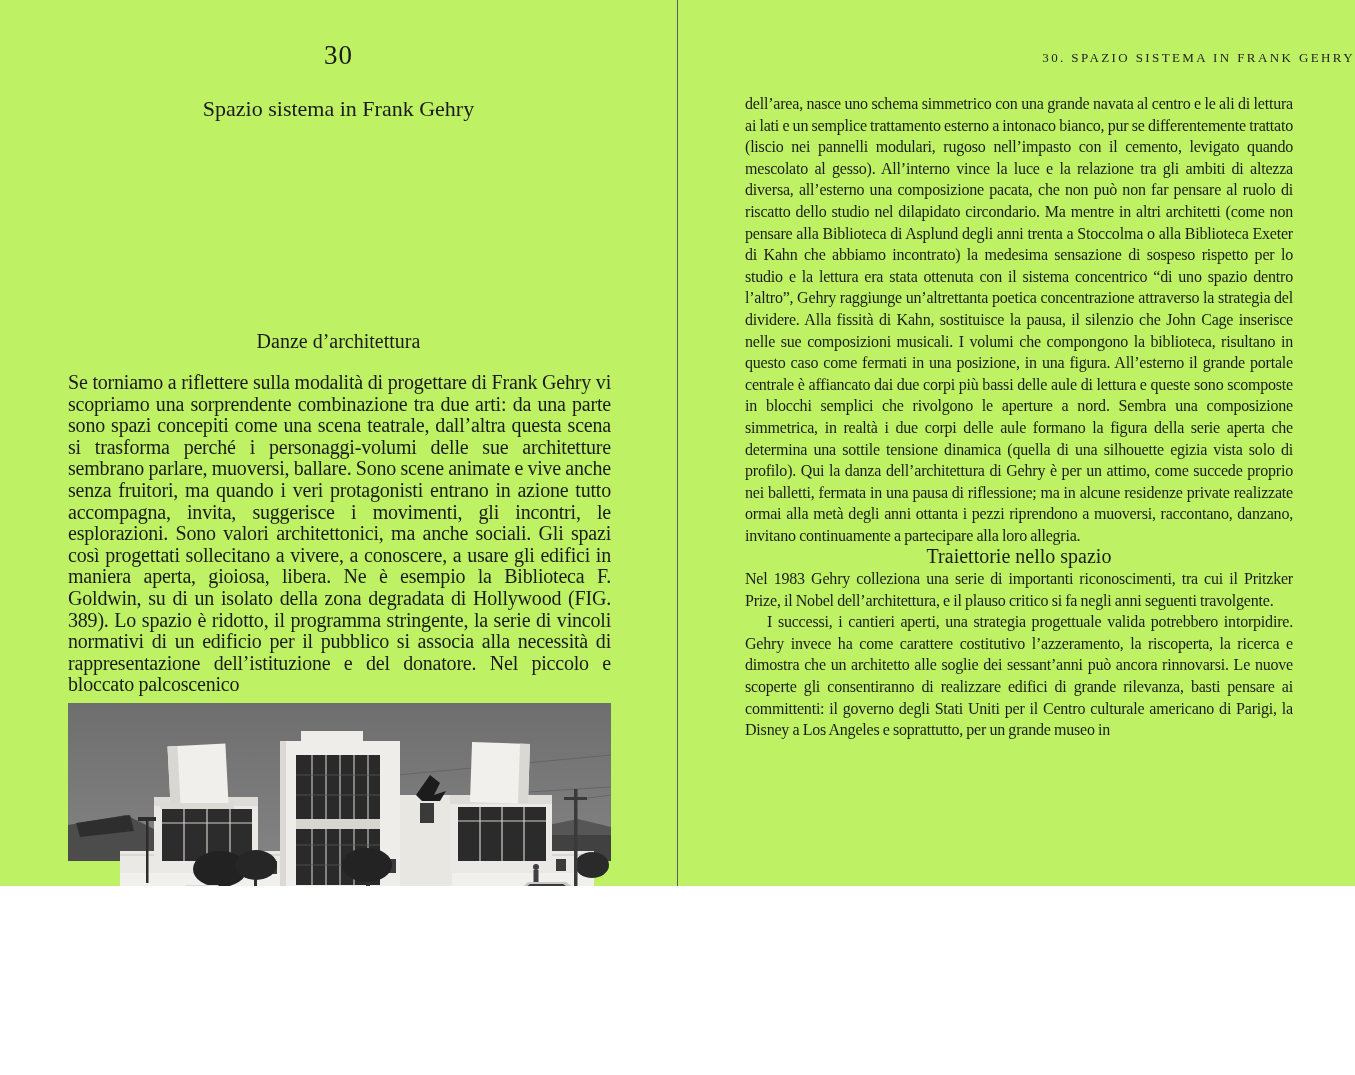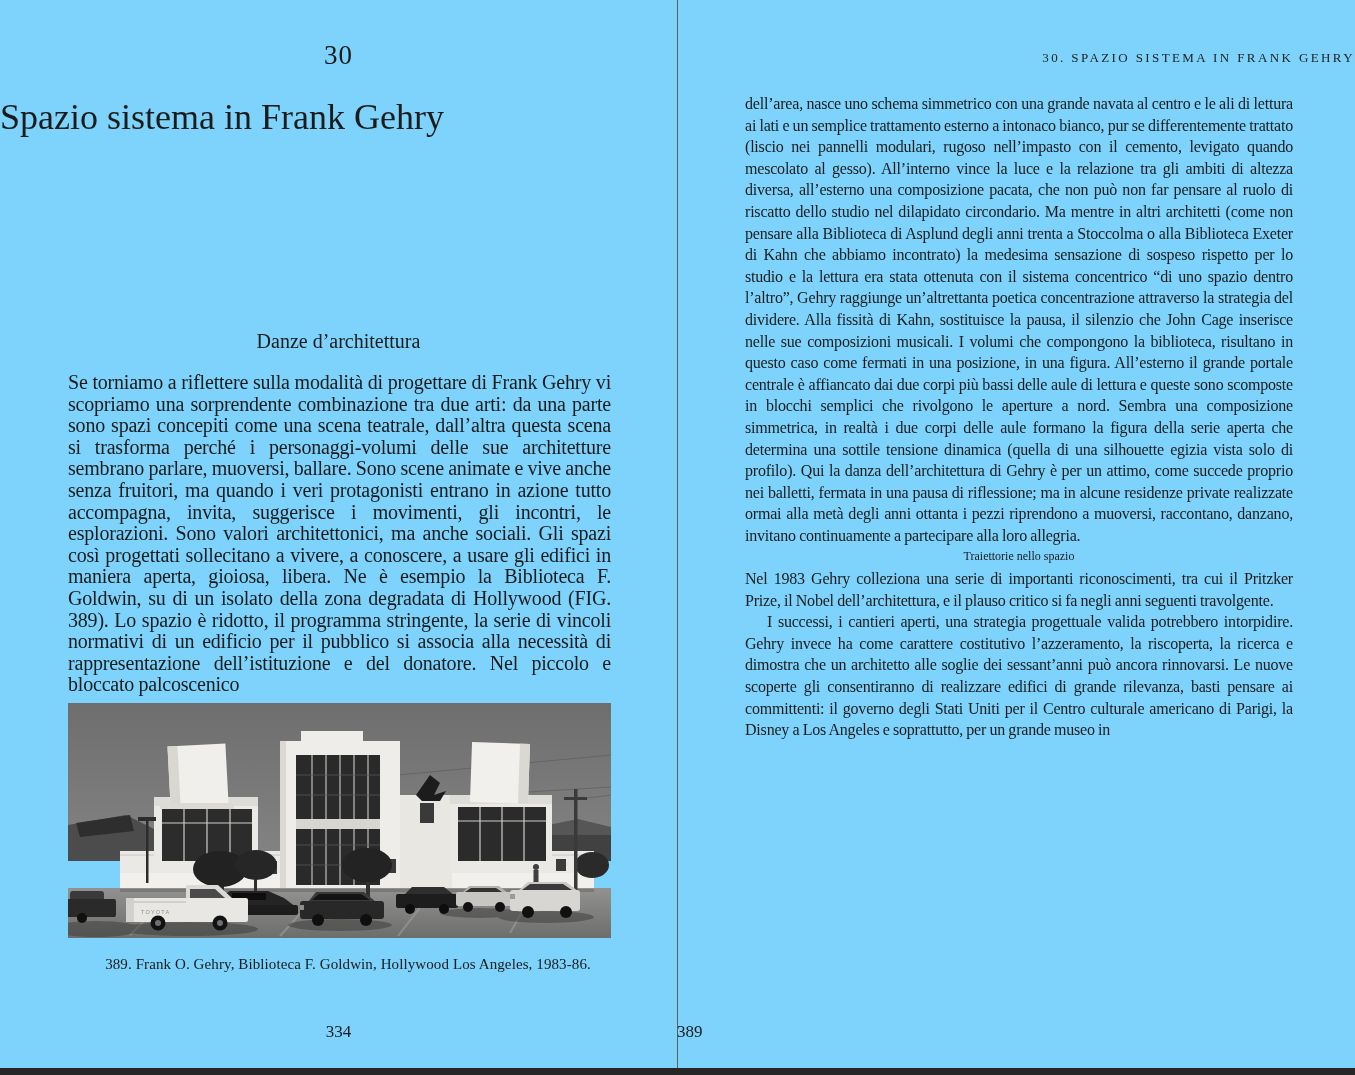--- a/index.html
+++ b/index.html
@@ -1,46 +1,46 @@
 <!DOCTYPE html>
 <html lang="it"><head>
 <meta charset="utf-8">
 <style>
   html,body{margin:0;padding:0;background:#ffffff;}
   .spread{
-    position:relative;width:1355px;height:1075px;background:#7dd3fc;overflow:hidden;
+    position:relative;width:1355px;height:886px;background:#bef264;overflow:hidden;
     font-family:"Liberation Serif","DejaVu Serif",serif;color:#1b1b1b;
   }
   .gutter{position:absolute;left:677px;top:0;width:1px;height:1075px;background:#5f5f5f;}
   .bottom-bar{position:absolute;left:0;top:1068px;width:1355px;height:7px;background:#262626;}
 
   
   .lp-chapter{position:absolute;left:0;top:40px;width:677px;text-align:center;
     font-size:27px;letter-spacing:1px;}
-  .lp-title{position:absolute;left:0;top:96px;width:677px;text-align:left;
-    font-size:36px;}
+  .lp-title{position:absolute;left:0;top:96px;width:677px;text-align:center;
+    font-size:22px;}
   .lp-section{position:absolute;left:0;top:330px;width:677px;text-align:center;
     font-size:20px;}
   .lp-body{position:absolute;left:68px;top:372px;width:543px;
     font-size:20px;line-height:21.6px;text-align:justify;
     letter-spacing:-0.2px;word-spacing:-0.5px;}
   .lp-figure{position:absolute;left:68px;top:703px;width:543px;height:235px;}
   .lp-caption{position:absolute;left:68px;top:956px;width:560px;
     font-size:15px;letter-spacing:0.1px;text-align:center;}
   .lp-pagenum{position:absolute;left:0;top:1022px;width:677px;text-align:center;
     font-size:17px;}
 
   
   .rp-head{position:absolute;left:677px;top:50px;width:678px;text-align:right;
     font-size:13px;letter-spacing:2.4px;color:#222;}
   .rp-col{position:absolute;left:745px;top:93px;width:548px;
     font-size:16px;line-height:21.6px;text-align:justify;
     letter-spacing:-0.2px;word-spacing:-0.5px;}
   .rp-col p{margin:0;}
-  .rp-section{margin:40px 0 22px 0;text-align:center;font-size:12px;
+  .rp-section{margin:40px 0 22px 0;text-align:center;font-size:20px;
     letter-spacing:0;word-spacing:normal;}
   .rp-p3{text-indent:22px;}
   .rp-pagenum{position:absolute;left:677px;top:1022px;width:678px;text-align:left;
     font-size:17px;}
 
   svg text{font-family:"Liberation Sans","DejaVu Sans",sans-serif;}
 </style>
 </head>
 <body>
 

